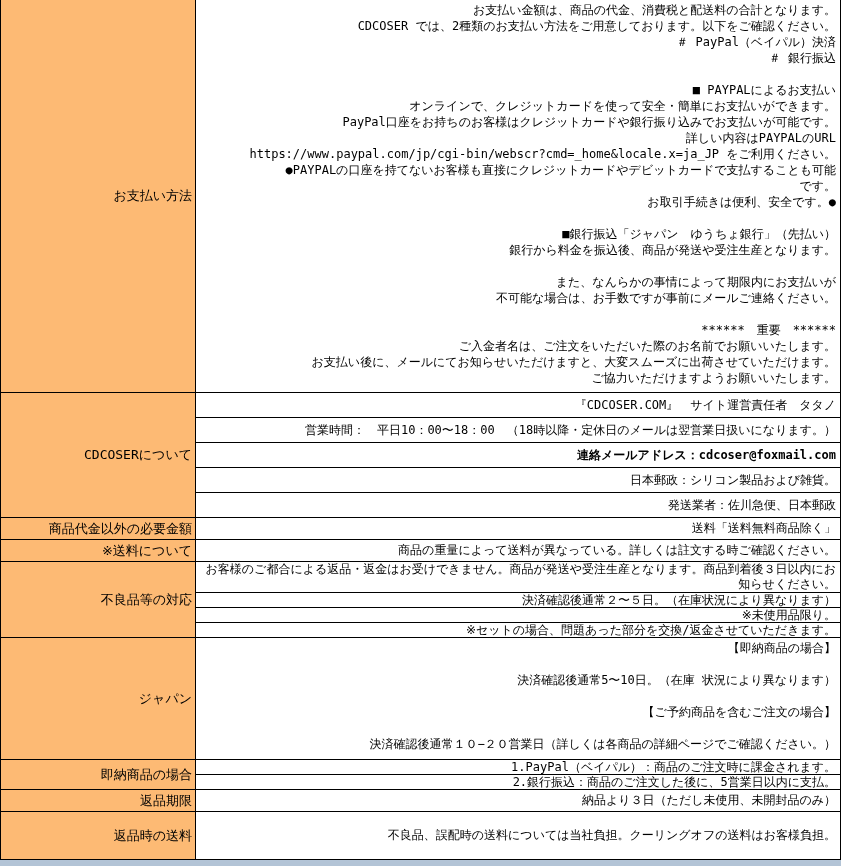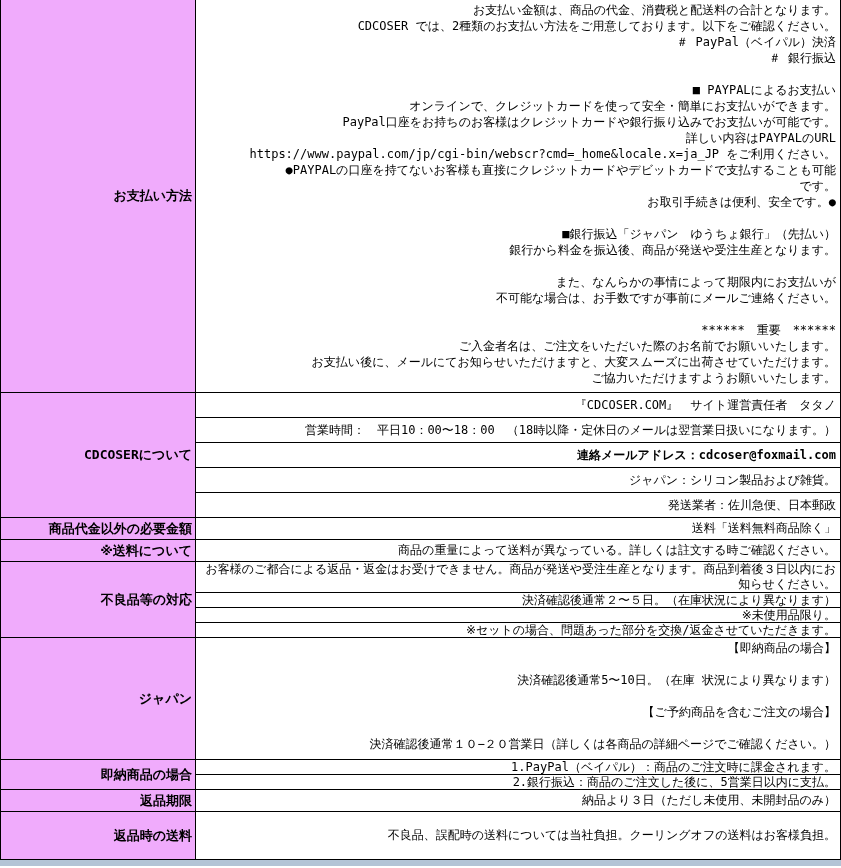--- a/index.html
+++ b/index.html
@@ -26,25 +26,25 @@
     border: 1px solid #000000;
     overflow: hidden;
     text-align: right;
   }
   table.info tr:first-child th,
   table.info tr:first-child td {
     border-top: none;
   }
   th.label {
     width: 195px;
-    font-weight: bold;
+    font-weight: normal;
     font-size: 13px;
     text-align: center;
     vertical-align: middle;
-    background: #f0abfc;
+    background: #fdba74;
     padding: 2px 3px;
     line-height: 17px;
   }
   td.content {
     padding: 1px 4px;
     vertical-align: middle;
     line-height: 16px;
   }
   td.pre { white-space: pre-line; }
   td.top { vertical-align: top; padding-top: 2px; }
@@ -104,21 +104,21 @@
         <th class="label" rowspan="5">CDCOSERについて</th>
         <td class="content h-sub">『CDCOSER.COM』　サイト運営責任者　タタノ</td>
       </tr>
       <tr>
         <td class="content h-sub">営業時間：　平日10：00〜18：00　（18時以降・定休日のメールは翌営業日扱いになります。）</td>
       </tr>
       <tr>
         <td class="content h-sub bold">連絡メールアドレス：cdcoser@foxmail.com</td>
       </tr>
       <tr>
-        <td class="content h-sub">ジャパン：シリコン製品および雑貨。</td>
+        <td class="content h-sub">日本郵政：シリコン製品および雑貨。</td>
       </tr>
       <tr>
         <td class="content h-sub">発送業者：佐川急便、日本郵政</td>
       </tr>
 
       <tr>
         <th class="label">商品代金以外の必要金額</th>
         <td class="content h-small">送料「送料無料商品除く」</td>
       </tr>
 

